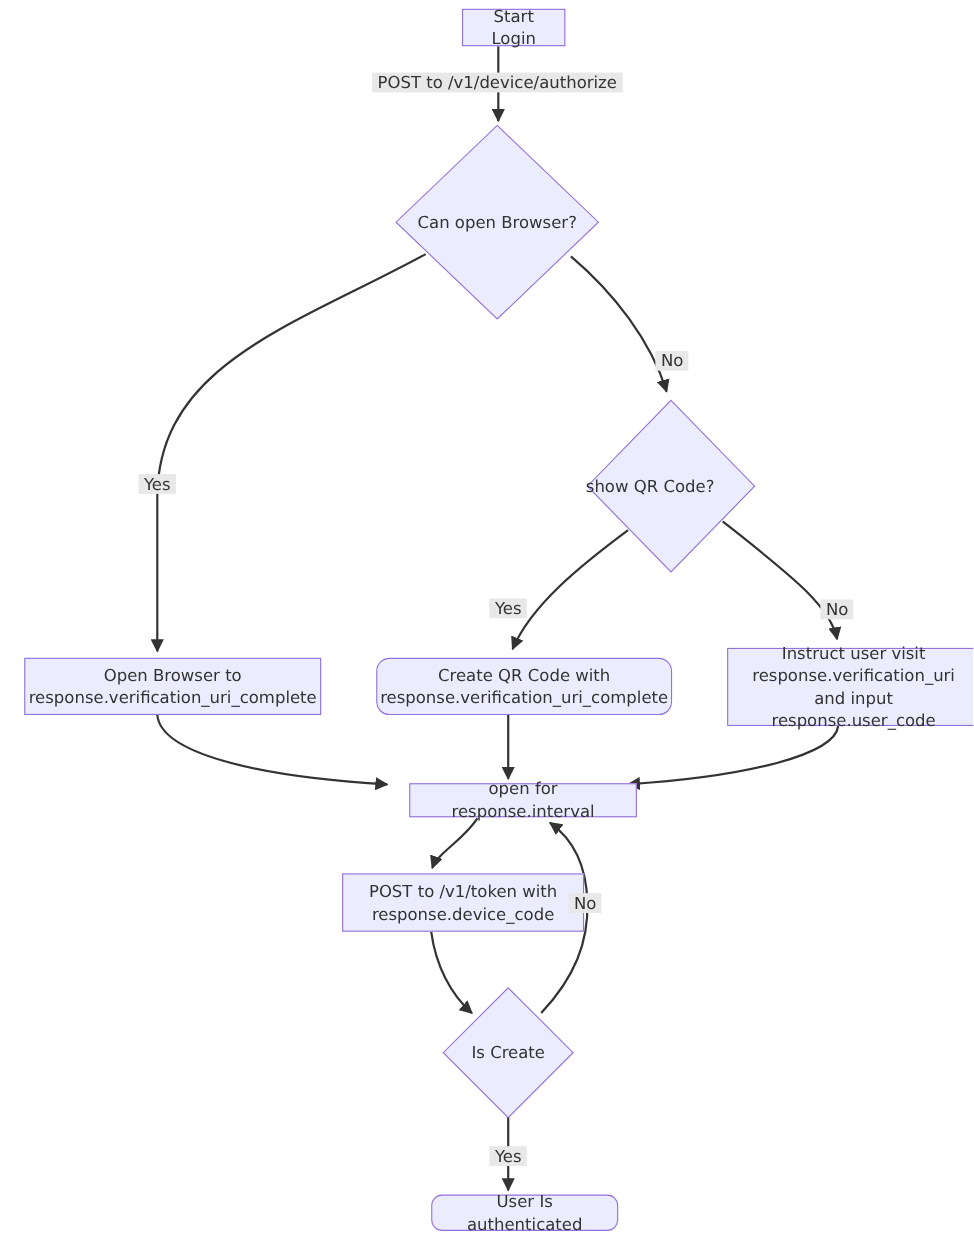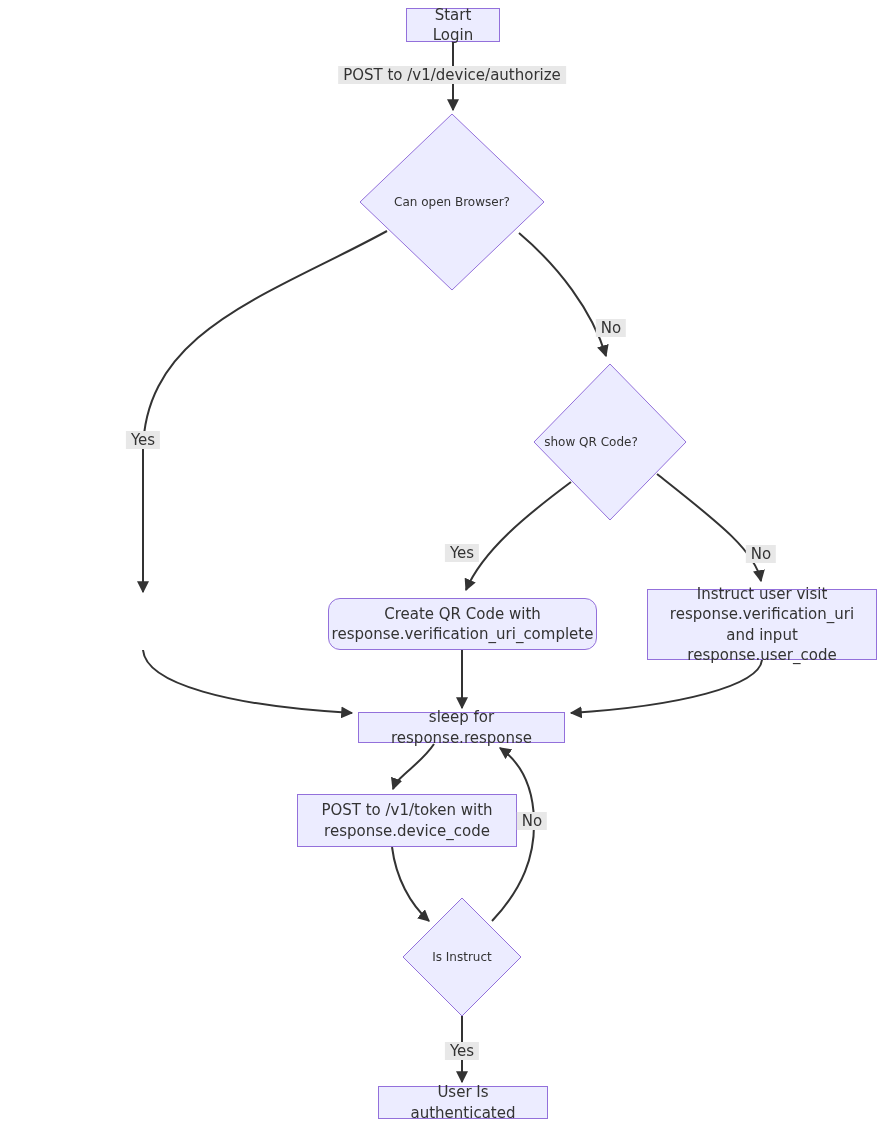--- a/index.html
+++ b/index.html
@@ -6,26 +6,26 @@
   .canvas{
     position:relative;width:885px;height:1127px;background:#ffffff;
     font-family:"DejaVu Sans","Liberation Sans",sans-serif;color:#333333;
     overflow:hidden;
   }
   svg.layer{position:absolute;left:0;top:0;width:885px;height:1127px;}
   .node{
     position:absolute;box-sizing:border-box;
     display:flex;align-items:center;justify-content:center;text-align:center;
     background:#ECECFF;border:1px solid #9370DB;
-    font-size:15px;line-height:1.35;padding:2px 6px;
+    font-size:15px;line-height:1.35;padding:2px 6px;margin-left:14px;
   }
-  .node.rounded{border-radius:0;}
+  .node.rounded{border-radius:10px;}
   .diamond-label{
     position:absolute;transform:translate(-50%,-50%);
-    text-align:center;font-size:12px;white-space:nowrap;
+    text-align:center;font-size:15px;white-space:nowrap;
   }
   .edge-label{
     position:absolute;transform:translate(-50%,-50%);
     background:#e8e8e8;padding:0 5px;font-size:15px;white-space:nowrap;
   }
   
   .n-start{left:406px;top:8px;width:94px;height:34px;}
   .n-open{left:8px;top:598px;width:270px;height:52px;}
   .n-create{left:328px;top:598px;width:269px;height:52px;border-radius:12px;}
   .n-instruct{left:647px;top:589px;width:230px;height:71px;}
@@ -71,39 +71,42 @@
     <path d="M 762 660 C 759 686 680 706 571 713" fill="none" stroke="#333333" stroke-width="2" marker-end="url(#arrow)"></path>
     <path d="M 434 744 C 420 765 398 775 393 789" fill="none" stroke="#333333" stroke-width="2" marker-end="url(#arrow)"></path>
     <path d="M 392 847 C 396 878 410 904 429 921" fill="none" stroke="#333333" stroke-width="2" marker-end="url(#arrow)"></path>
     <path d="M 492 921 C 523 888 535 856 534 820 C 533 786 520 762 500 748" fill="none" stroke="#333333" stroke-width="2" marker-end="url(#arrow)"></path>
     <path d="M 462 1016 L 462 1082" fill="none" stroke="#333333" stroke-width="2" marker-end="url(#arrow)"></path>
   </svg>
 
   <div class="node n-start">
     <span>Start Login</span>
   </div>
+  <div class="node n-open">
+    <span>Open Browser to response.verification_uri_complete</span>
+  </div>
   <div class="node n-create">
     <span>Create QR Code with response.verification_uri_complete</span>
   </div>
   <div class="node n-instruct">
     <span>Instruct user visit response.verification_uri and input response.user_code</span>
   </div>
   <div class="node n-sleep">
-    <span>sleep for response.response</span>
+    <span>open for response.interval</span>
   </div>
   <div class="node n-post">
     <span>POST to /v1/token with response.device_code</span>
   </div>
   <div class="node rounded n-end">
     <span>User Is authenticated</span>
   </div>
 
   <div class="diamond-label dl-browser">Can open Browser?</div>
   <div class="diamond-label dl-qr">show QR Code?</div>
-  <div class="diamond-label dl-success">Is Instruct</div>
+  <div class="diamond-label dl-success">Is Create</div>
 
   <div class="edge-label el-authorize">POST to /v1/device/authorize</div>
   <div class="edge-label el-can-yes">Yes</div>
   <div class="edge-label el-can-no">No</div>
   <div class="edge-label el-qr-yes">Yes</div>
   <div class="edge-label el-qr-no">No</div>
   <div class="edge-label el-success-no">No</div>
   <div class="edge-label el-success-yes">Yes</div>
 
 </div>

